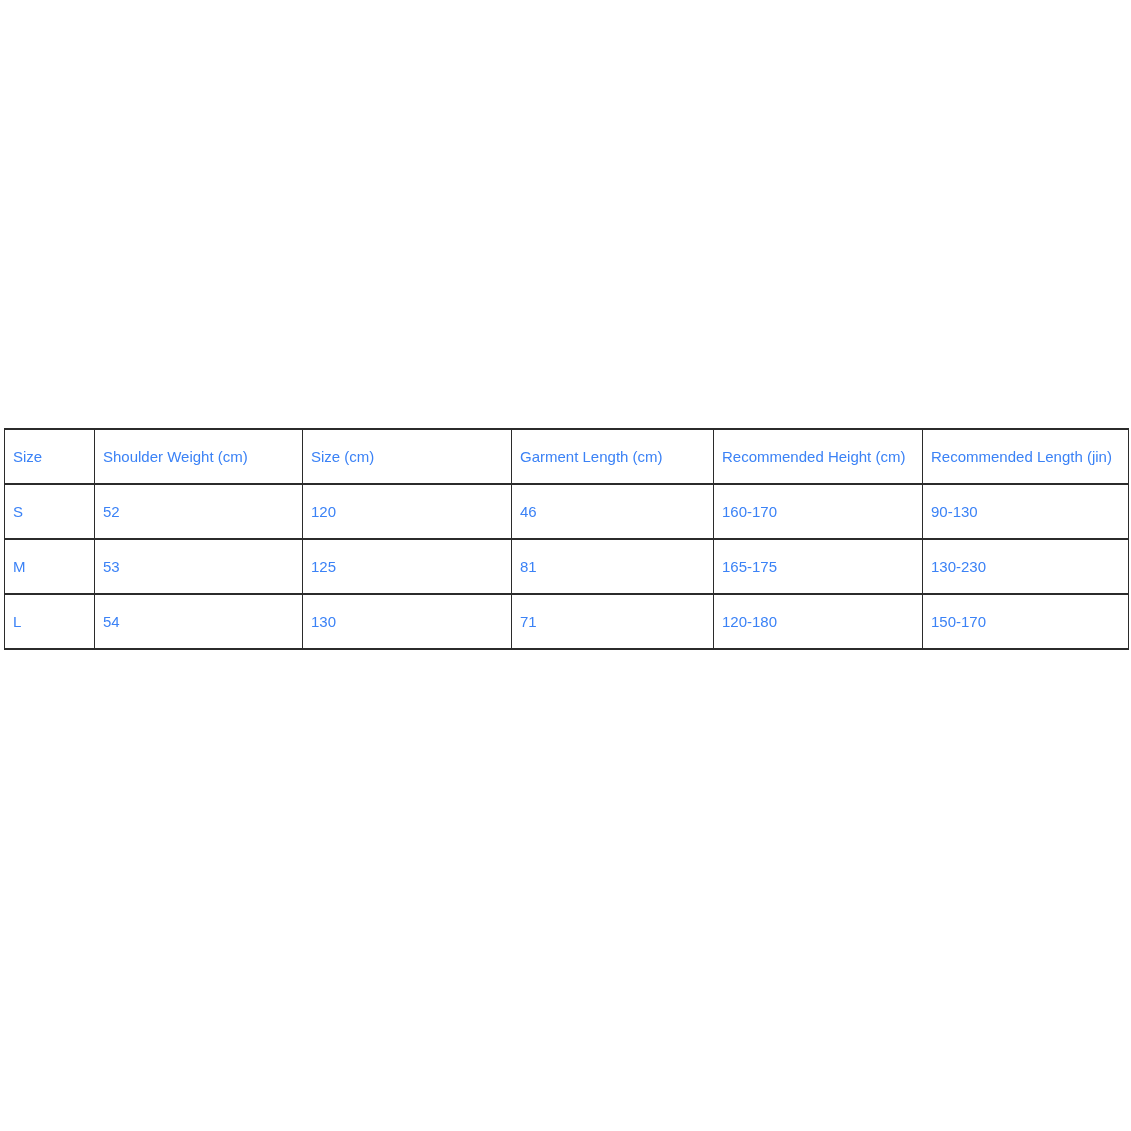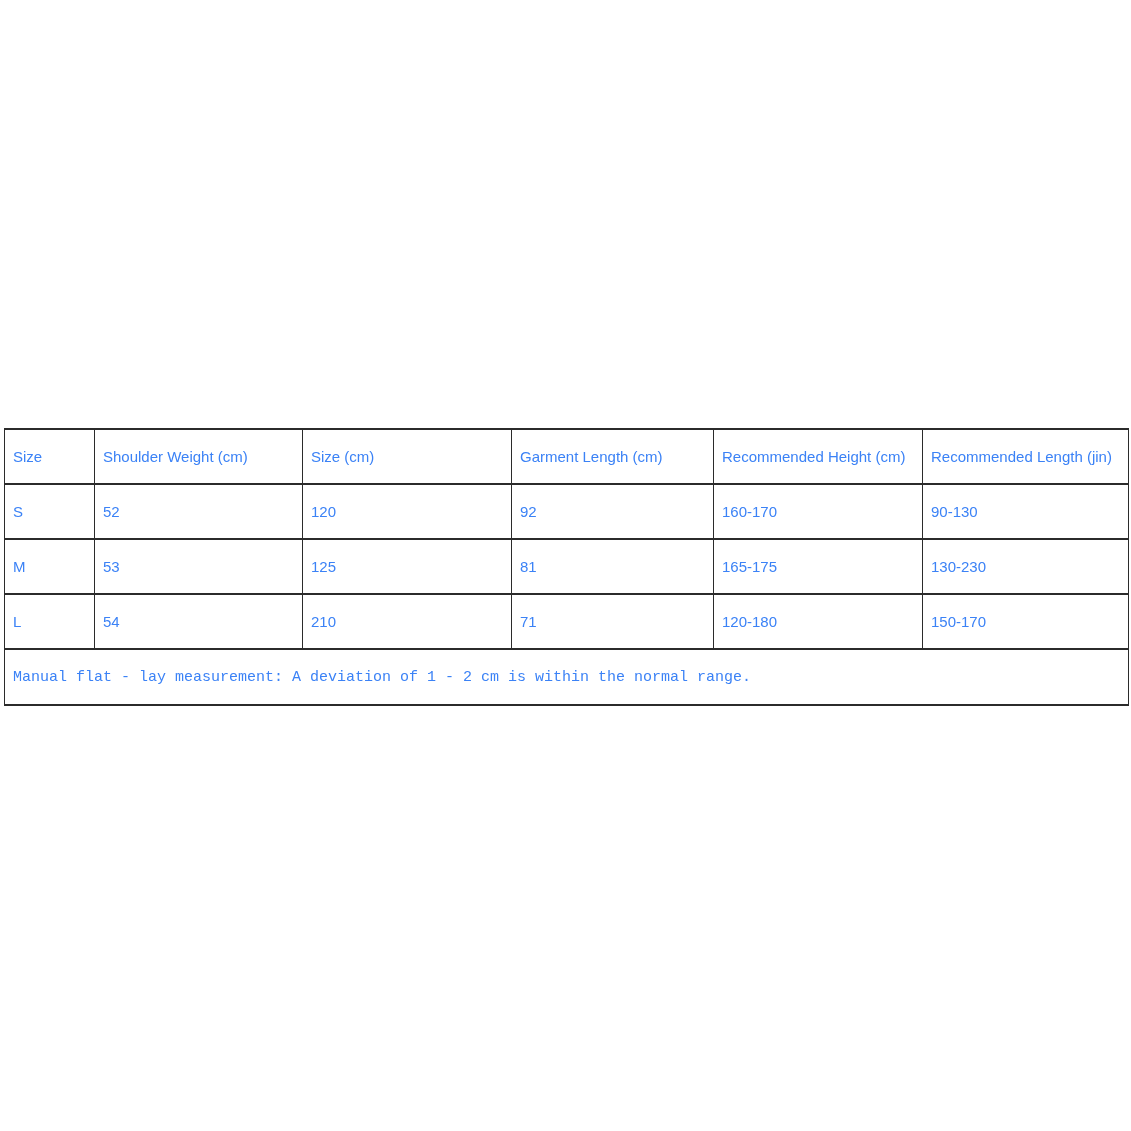--- a/index.html
+++ b/index.html
@@ -69,38 +69,35 @@
         <th>Garment Length (cm)</th>
         <th>Recommended Height (cm)</th>
         <th>Recommended Length (jin)</th>
       </tr>
     </thead>
     <tbody>
       <tr>
         <td>S</td>
         <td>52</td>
         <td>120</td>
-        <td>92</td>
+        <td>46</td>
         <td>160-170</td>
         <td>90-130</td>
       </tr>
       <tr>
         <td>M</td>
         <td>53</td>
         <td>125</td>
         <td>81</td>
         <td>165-175</td>
         <td>130-230</td>
       </tr>
       <tr>
         <td>L</td>
         <td>54</td>
-        <td>210</td>
+        <td>130</td>
         <td>71</td>
         <td>120-180</td>
         <td>150-170</td>
-      </tr>
-      <tr>
-        <td class="footnote-cell" colspan="6">Manual flat - lay measurement: A deviation of 1 - 2 cm is within the normal range.</td>
       </tr>
     </tbody>
   </table>
 </div>
 
 </body></html>

